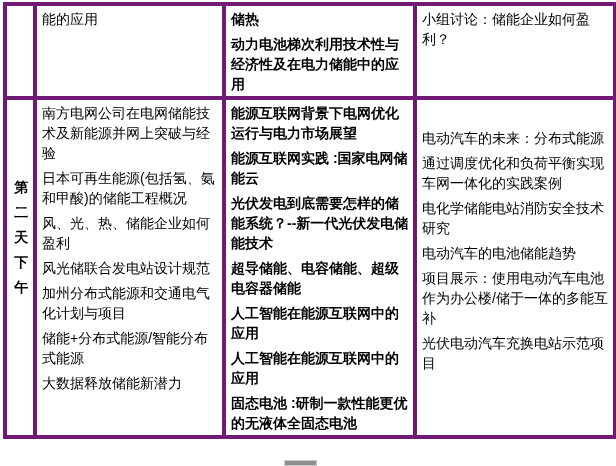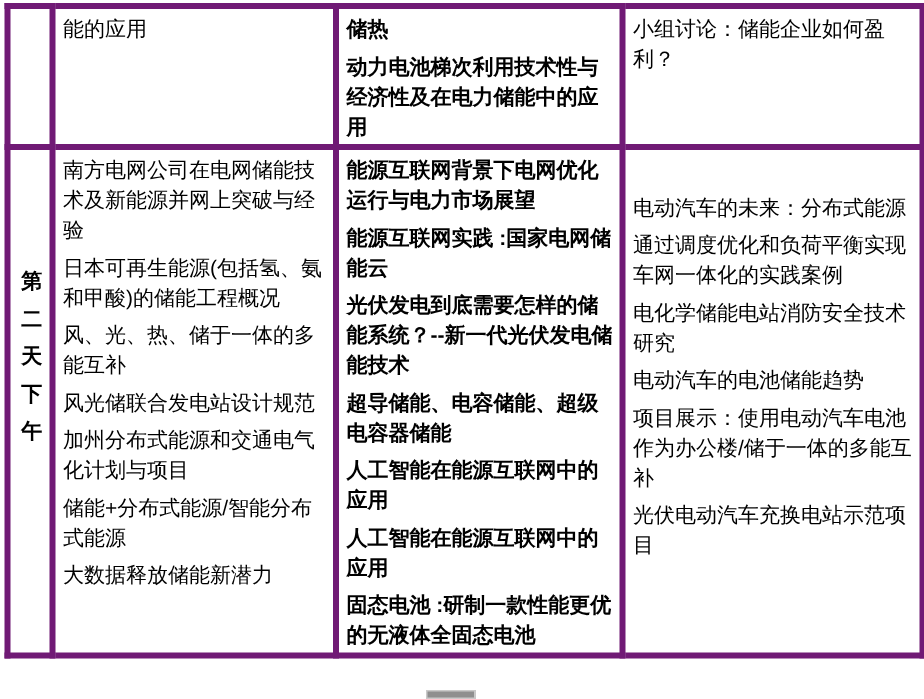--- a/index.html
+++ b/index.html
@@ -91,21 +91,21 @@
     </tr>
 
 
     <tr class="r3">
       <td class="day-cell">
         <span class="day-label">第二天下午</span>
       </td>
       <td>
             <p class="item">南方电网公司在电网储能技术及新能源并网上突破与经验</p>
             <p class="item">日本可再生能源(包括氢、氨和甲酸)的储能工程概况</p>
-            <p class="item">风、光、热、储于一体的多能互补</p>
+            <p class="item">风、光、热、储能企业如何盈利</p>
             <p class="item">风光储联合发电站设计规范</p>
             <p class="item">加州分布式能源和交通电气化计划与项目</p>
             <p class="item">储能+分布式能源/智能分布式能源</p>
             <p class="item">大数据释放储能新潜力</p>
           </td>
       <td class="bold-col">
             <p class="item">能源互联网背景下电网优化运行与电力市场展望</p>
             <p class="item">能源互联网实践 :国家电网储能云</p>
             <p class="item">光伏发电到底需要怎样的储能系统？--新一代光伏发电储能技术</p>
             <p class="item">超导储能、电容储能、超级电容器储能</p>

